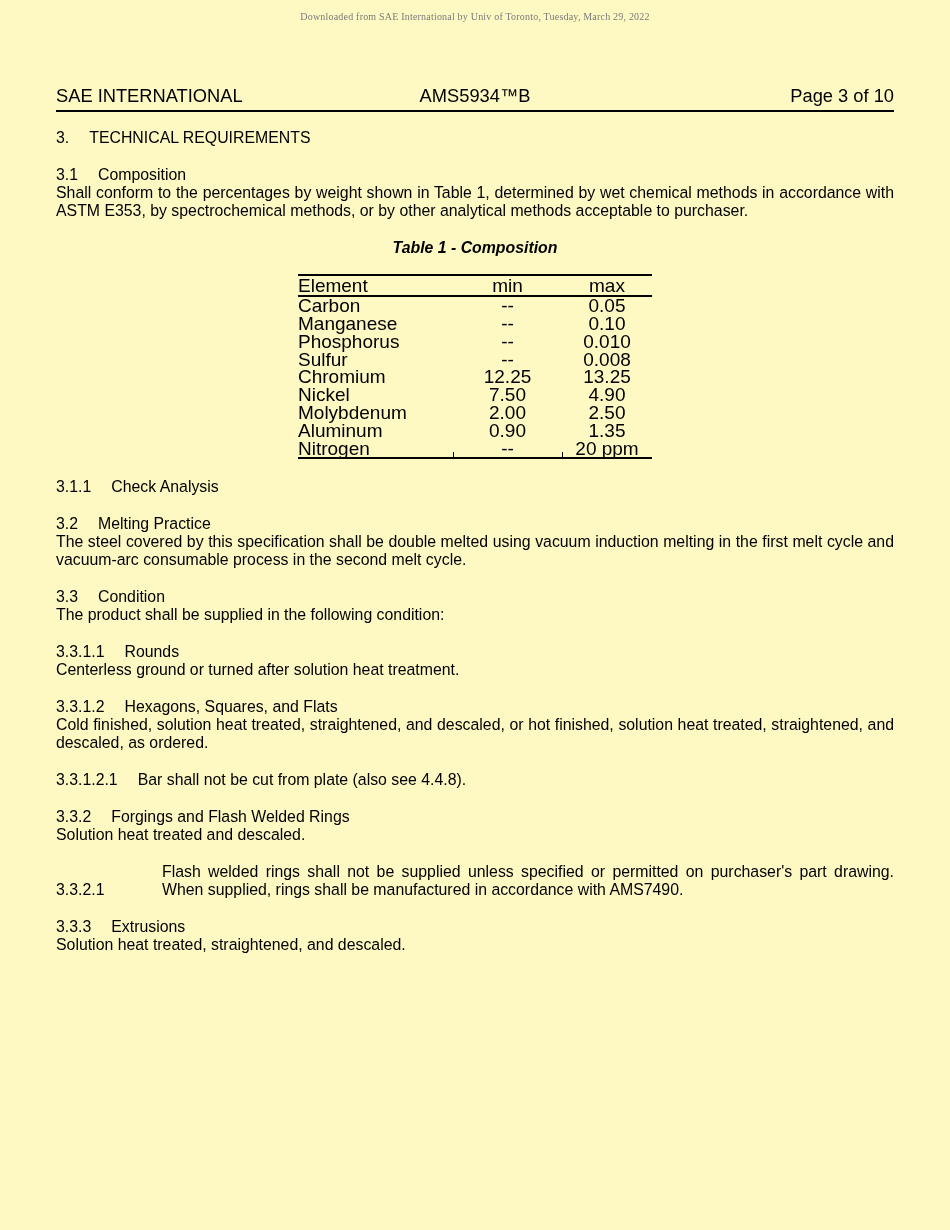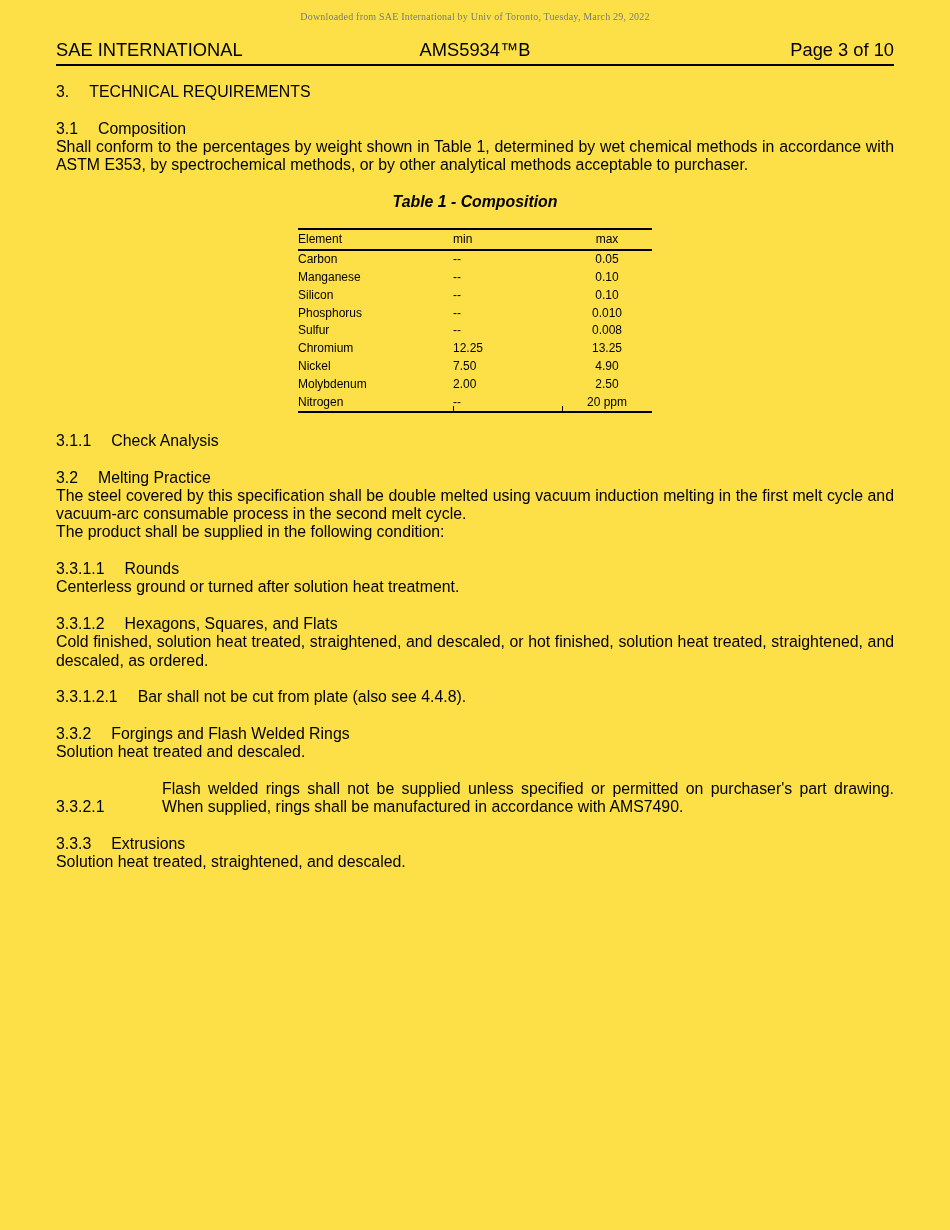--- a/index.html
+++ b/index.html
@@ -1,20 +1,20 @@
 <!DOCTYPE html>
 <html><head>
 <meta charset="utf-8">
 <style>
   html,body { margin:0; padding:0; background:#e8e8e8; }
   .page {
     position:relative;
     width:950px; height:1230px;
     margin:0 auto;
-    background:#fde047;
+    background:#fef9c3;
     font-family:"Liberation Sans", sans-serif;
     font-size:15.85px;
     line-height:18.3px;
     color:#000;
     overflow:hidden;
   }
   .watermark {
     padding-top:11px;
     text-align:center;
     font-family:"Liberation Serif", serif;
@@ -26,21 +26,21 @@
   .masthead {
     display:flex;
     align-items:flex-end;
     margin:16px 56px 0 56px;
     padding-bottom:4px;
     border-bottom:2px solid #000;
     font-size:18.3px;
     line-height:21px;
   }
   .mh-left  { flex:1 1 0; text-align:left;  white-space:nowrap; }
-  .mh-center{ flex:1 1 0; text-align:center;white-space:nowrap; }
+  .mh-center{ flex:1 1 0; text-align:center;white-space:nowrap;margin-top:46px; }
   .mh-right { flex:1 1 0; text-align:right; white-space:nowrap; }
 
   .content { margin:0 56px; }
   .content > * { margin:0; }
   .content > * + * { margin-top:18.4px; }
   .content > :first-child { margin-top:17px; }
 
   .h { display:flex; }
   .h .hnum  { white-space:pre; margin-right:20px; }
   .h .htext { white-space:pre; }
@@ -64,29 +64,29 @@
     table-layout:fixed;
     border-top:2px solid #000;
     border-bottom:2px solid #000;
   }
   table.comp col.w-el  { width:155px; }
   table.comp col.w-min { width:109px; }
   table.comp col.w-max { width:90px; }
   table.comp th, table.comp td {
     padding:0;
     font-weight:normal;
-    font-size:12px;
+    font-size:19px;
     height:17.8px;
     line-height:17.8px;
     white-space:nowrap;
     position:relative;
   }
   table.comp thead th { border-bottom:2px solid #000; height:19px; line-height:19px; }
   .c-el  { text-align:left;  padding-left:9px; }
-  .c-min { text-align:left; padding-right:50px; }
+  .c-min { text-align:center; padding-right:50px; }
   .c-max { text-align:center; padding-right:13px;margin-top:6px; }
   
   table.comp tbody tr:last-child td.c-min::after,
   table.comp tbody tr:last-child td.c-max::after {
     content:"";
     position:absolute;
     left:0; bottom:0;
     width:1px; height:5px;
     background:#000;
   }
@@ -138,25 +138,20 @@
           <td class="c-el">Carbon</td>
           <td class="c-min">--</td>
           <td class="c-max">0.05</td>
         </tr>
         <tr>
           <td class="c-el">Manganese</td>
           <td class="c-min">--</td>
           <td class="c-max">0.10</td>
         </tr>
         <tr>
-          <td class="c-el">Silicon</td>
-          <td class="c-min">--</td>
-          <td class="c-max">0.10</td>
-        </tr>
-        <tr>
           <td class="c-el">Phosphorus</td>
           <td class="c-min">--</td>
           <td class="c-max">0.010</td>
         </tr>
         <tr>
           <td class="c-el">Sulfur</td>
           <td class="c-min">--</td>
           <td class="c-max">0.008</td>
         </tr>
         <tr>
@@ -168,40 +163,49 @@
           <td class="c-el">Nickel</td>
           <td class="c-min">7.50</td>
           <td class="c-max">4.90</td>
         </tr>
         <tr>
           <td class="c-el">Molybdenum</td>
           <td class="c-min">2.00</td>
           <td class="c-max">2.50</td>
         </tr>
         <tr>
+          <td class="c-el">Aluminum</td>
+          <td class="c-min">0.90</td>
+          <td class="c-max">1.35</td>
+        </tr>
+        <tr>
           <td class="c-el">Nitrogen</td>
           <td class="c-min">--</td>
           <td class="c-max">20 ppm</td>
         </tr>
       </tbody>
     </table>
 
     <div class="h">
       <span class="hnum">3.1.1</span>
       <span class="htext">Check Analysis</span>
     </div>
 
 
     <div class="h">
       <span class="hnum">3.2</span>
       <span class="htext">Melting Practice</span>
     </div>
 
     <p class="para j">The steel covered by this specification shall be double melted using vacuum induction melting in the first melt cycle and vacuum-arc consumable process in the second melt cycle.</p>
 
+    <div class="h">
+      <span class="hnum">3.3</span>
+      <span class="htext">Condition</span>
+    </div>
 
     <p class="para">The product shall be supplied in the following condition:</p>
 
 
     <div class="h">
       <span class="hnum">3.3.1.1</span>
       <span class="htext">Rounds</span>
     </div>
 
     <p class="para">Centerless ground or turned after solution heat treatment.</p>

